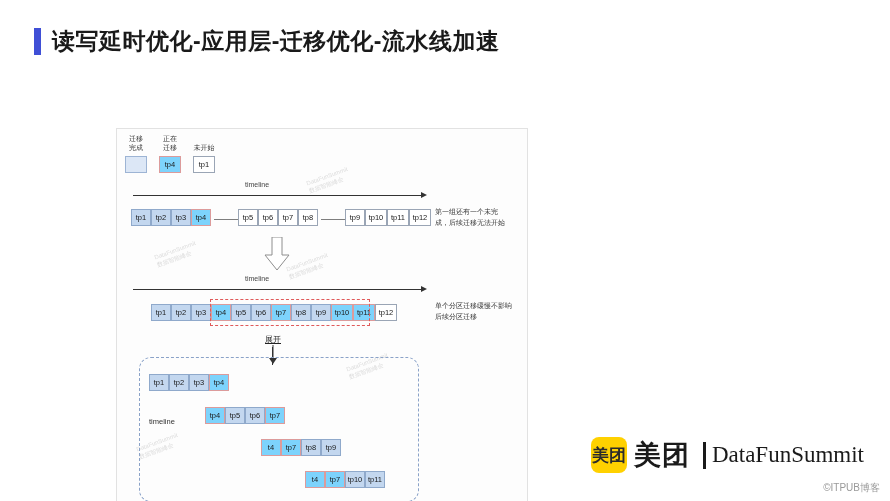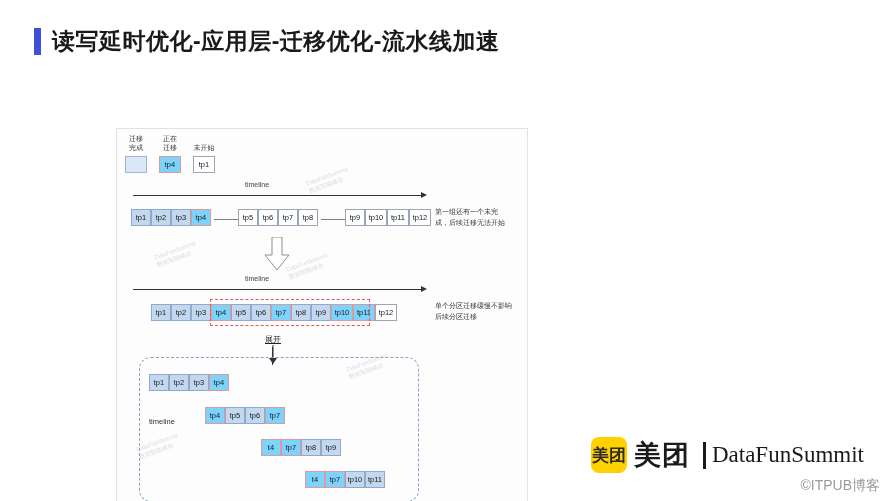--- a/index.html
+++ b/index.html
@@ -215,21 +215,21 @@
   .datafun-word {
     font-size: 23px;
     color: #1a1a1a;
     font-family: "Liberation Serif", serif;
     white-space: nowrap;
   }
   .corner-credit {
     position: absolute;
     right: 10px;
     bottom: 6px;
-    font-size: 14px;
+    font-size: 10px;
     color: #9a9a9a;
   }
 </style>
 </head>
 <body>
 
 <div class="slide">
 
   <div class="title-row">
     <div class="title-bar"></div>

